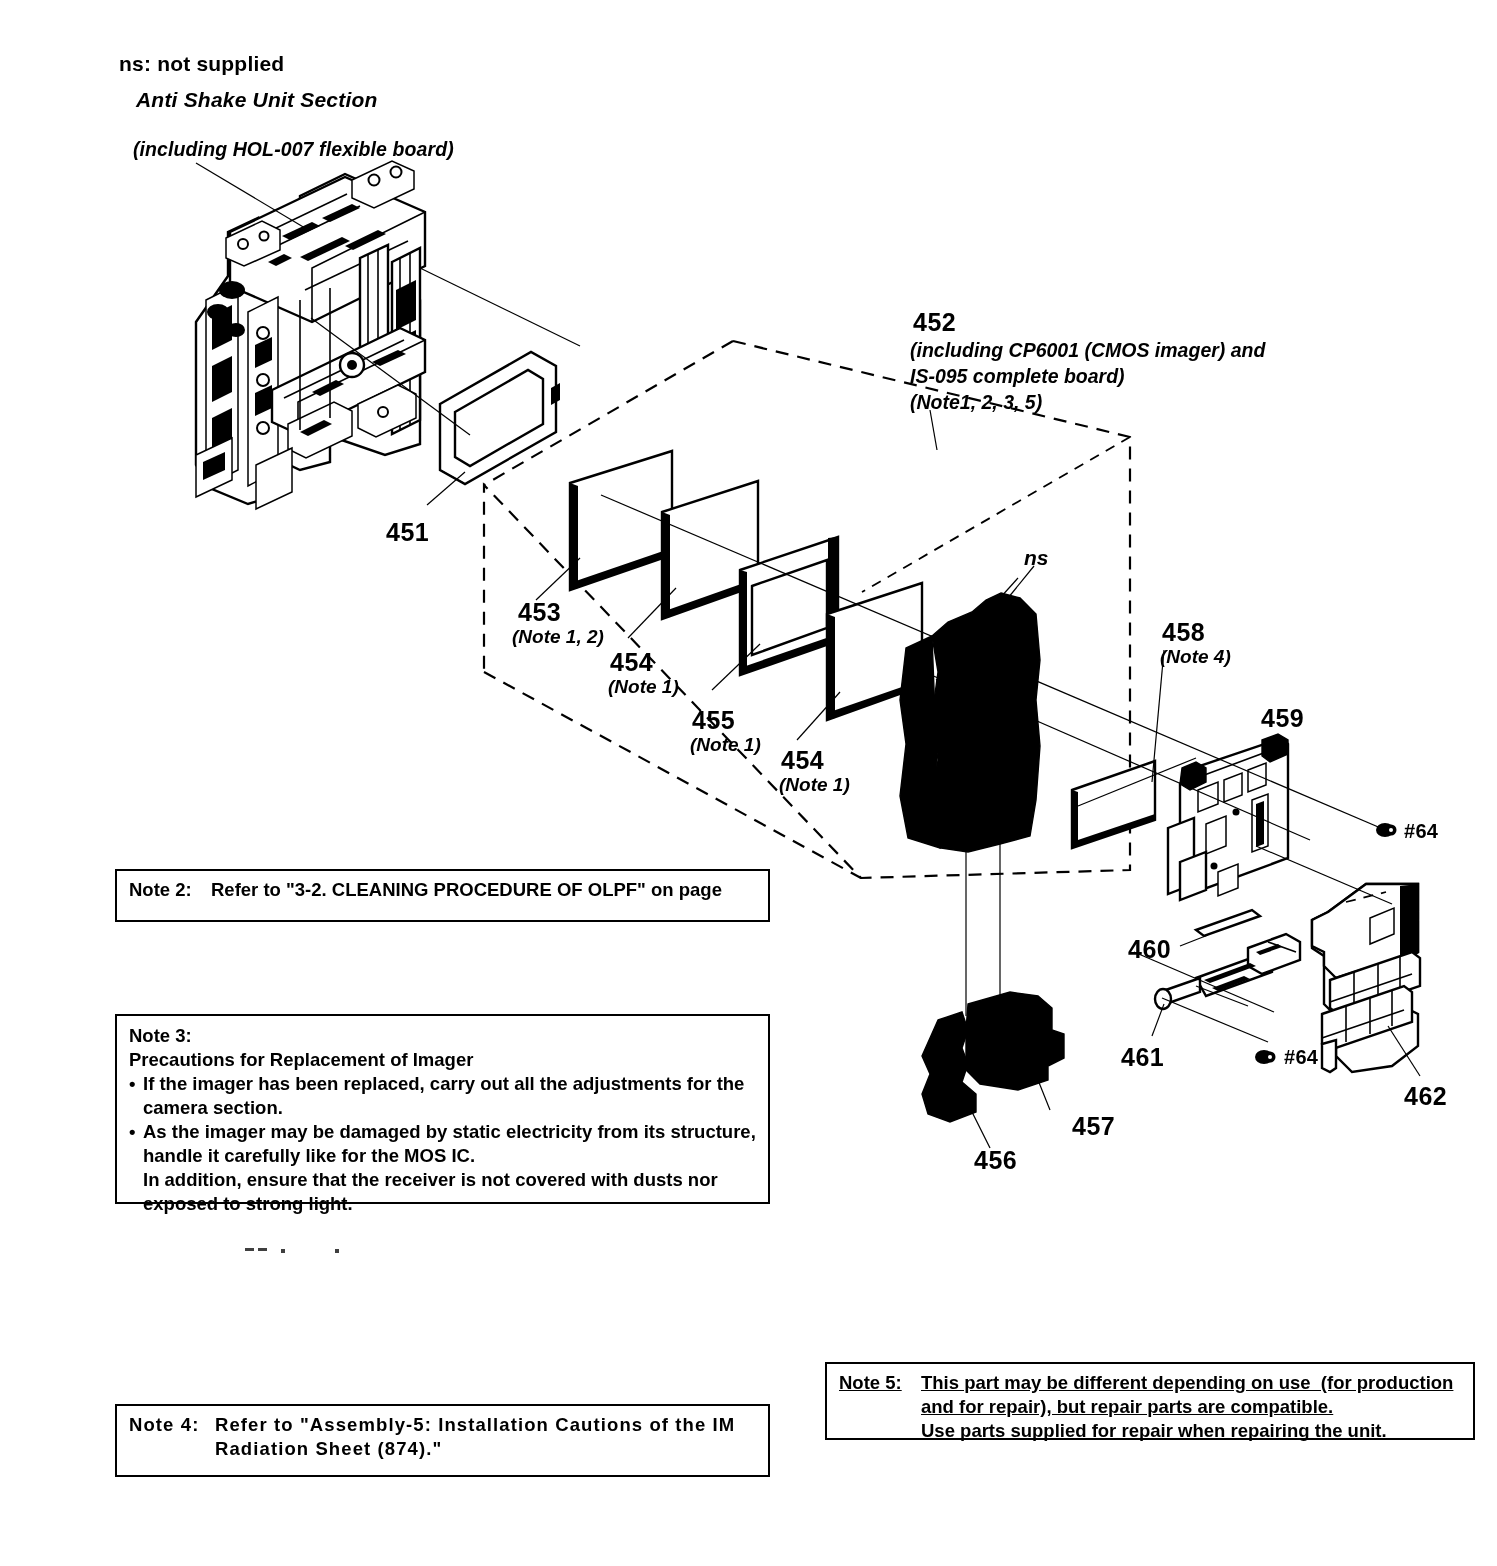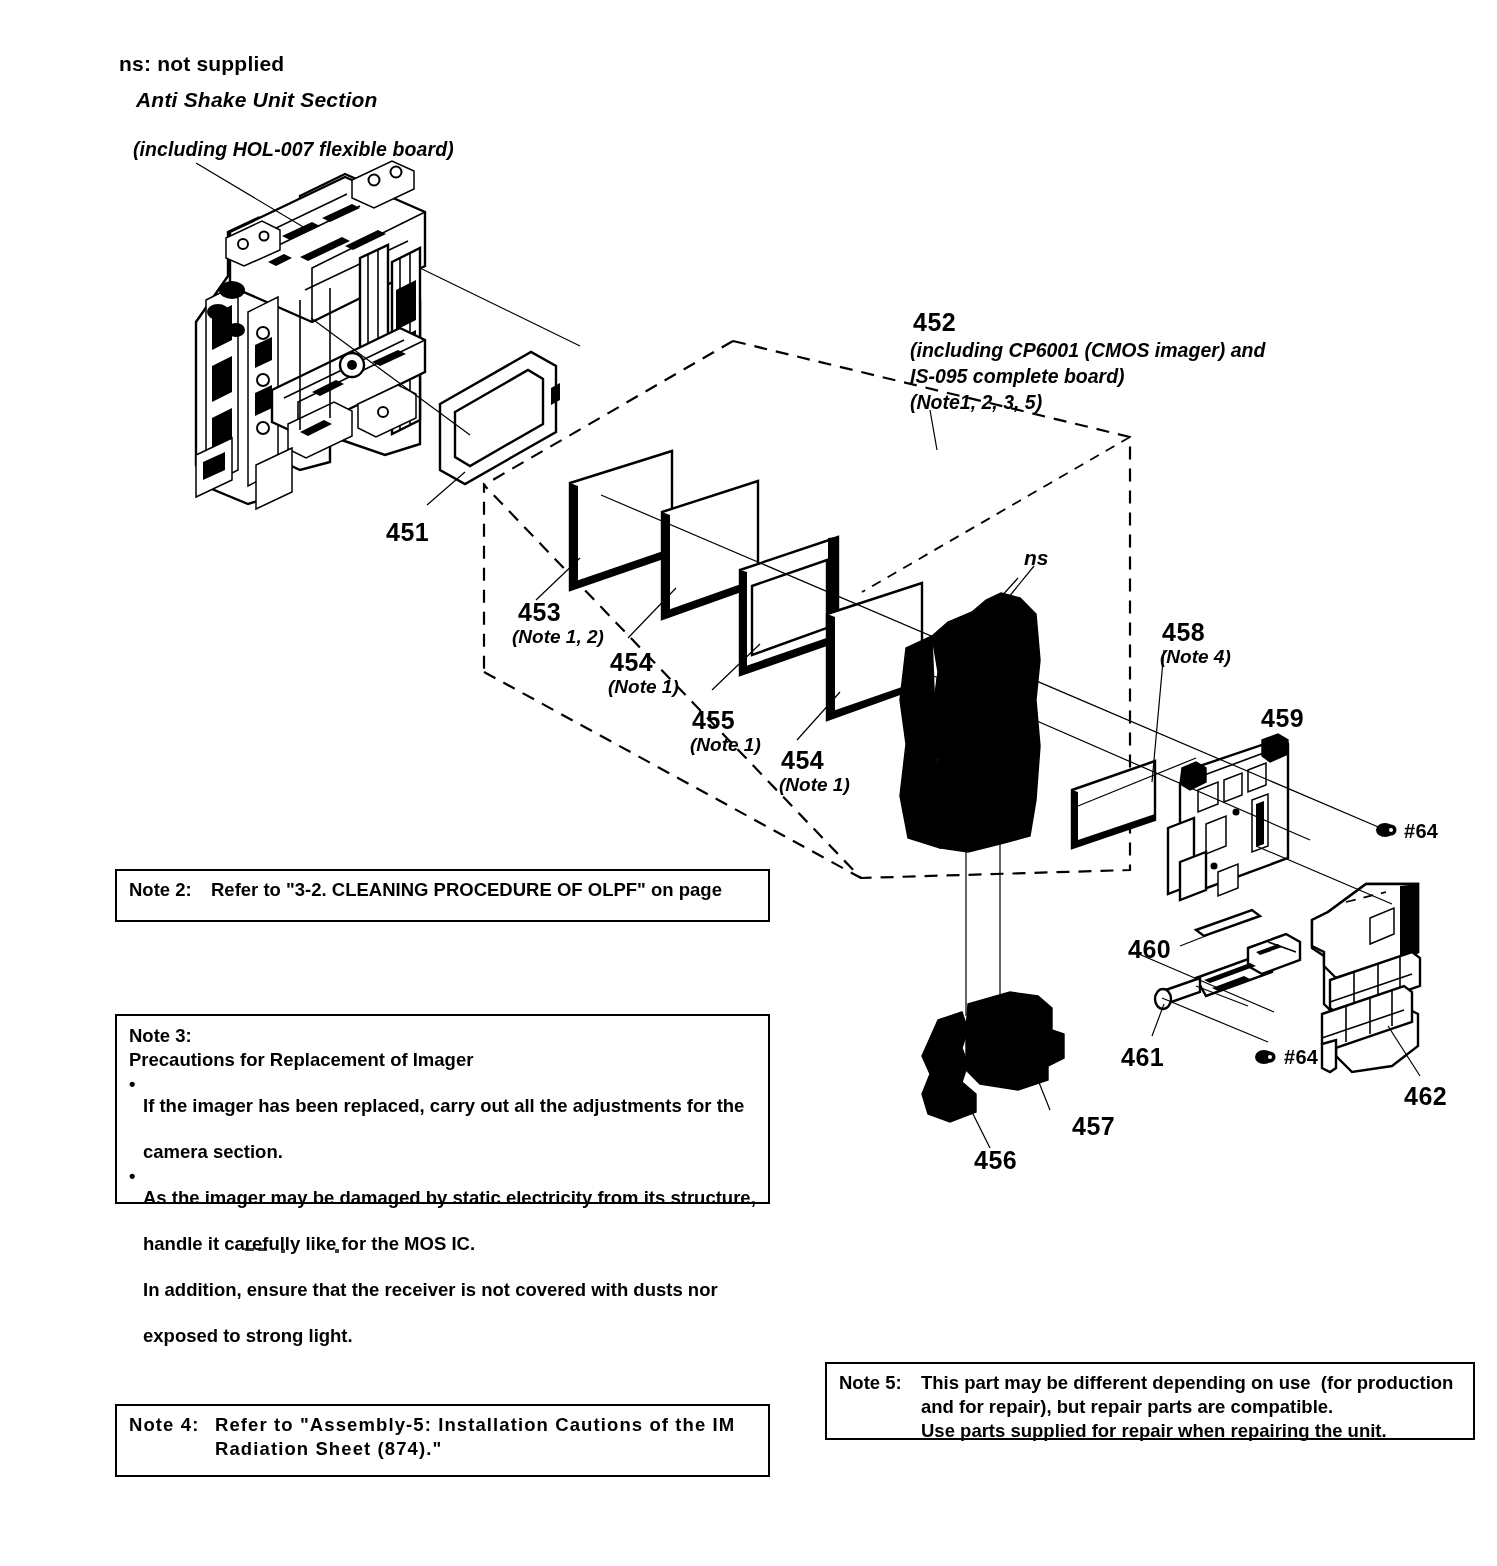--- a/index.html
+++ b/index.html
@@ -98,21 +98,20 @@
     flex: 0 0 14px;
     font-size: 18.5px;
     font-weight: 700;
     line-height: 1.30;
   }
   .bullet-txt {
     font-size: 18.5px;
     font-weight: 700;
     line-height: 1.30;
     white-space: pre;
-    margin-top: 22px;
   }
 
   
   #art {
     position: absolute;
     left: 0; top: 0;
     width: 1497px;
     height: 1566px;
   }
   .ln   { stroke:#000; fill:none; stroke-width:1.6; }
@@ -463,21 +462,21 @@
   <div class="notebox n4" style="left:115px; top:1404px; width:655px; height:73px;">
     <div style="display:flex;">
       <div class="nline" style="min-width:86px;">Note 4:</div>
       <div>
         <div class="nline">Refer to "Assembly-5: Installation Cautions of the IM</div>
         <div class="nline">Radiation Sheet (874)."</div>
       </div>
     </div>
   </div>
 
-  <div class="notebox" style="left:825px; top:1362px; width:650px; height:78px;">
+  <div class="notebox" style="left:825px; top:1362px; width:650px; height:78px;text-decoration:underline;">
     <div style="display:flex;">
       <div class="nline" style="min-width:82px;">Note 5:</div>
       <div>
         <div class="nline">This part may be different depending on use  (for production</div>
         <div class="nline">and for repair), but repair parts are compatible.</div>
         <div class="nline">Use parts supplied for repair when repairing the unit.</div>
       </div>
     </div>
   </div>
 

